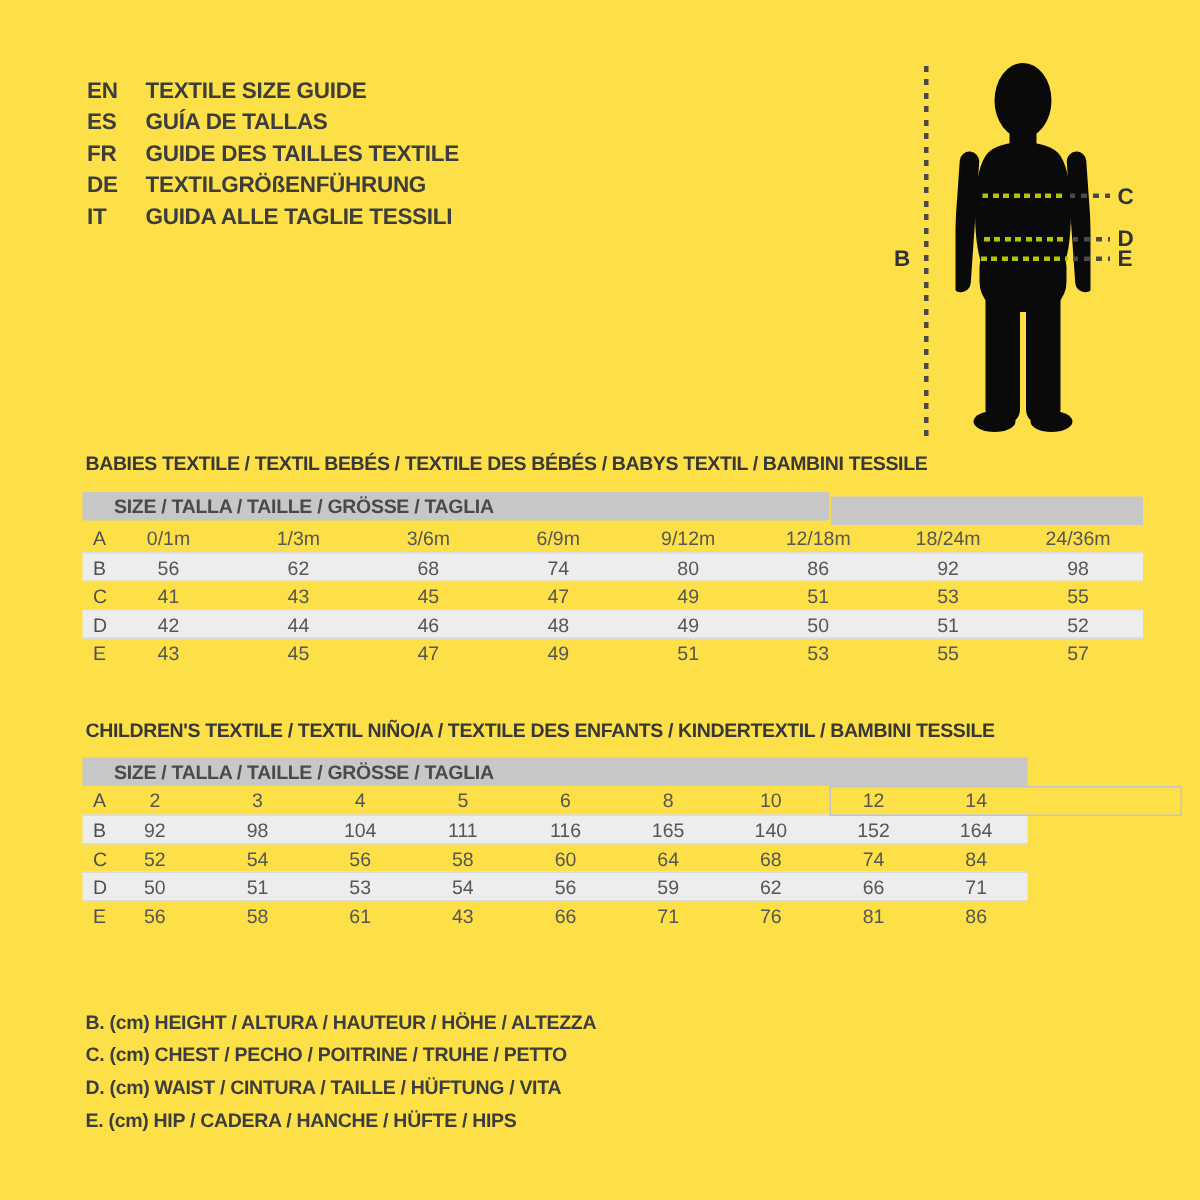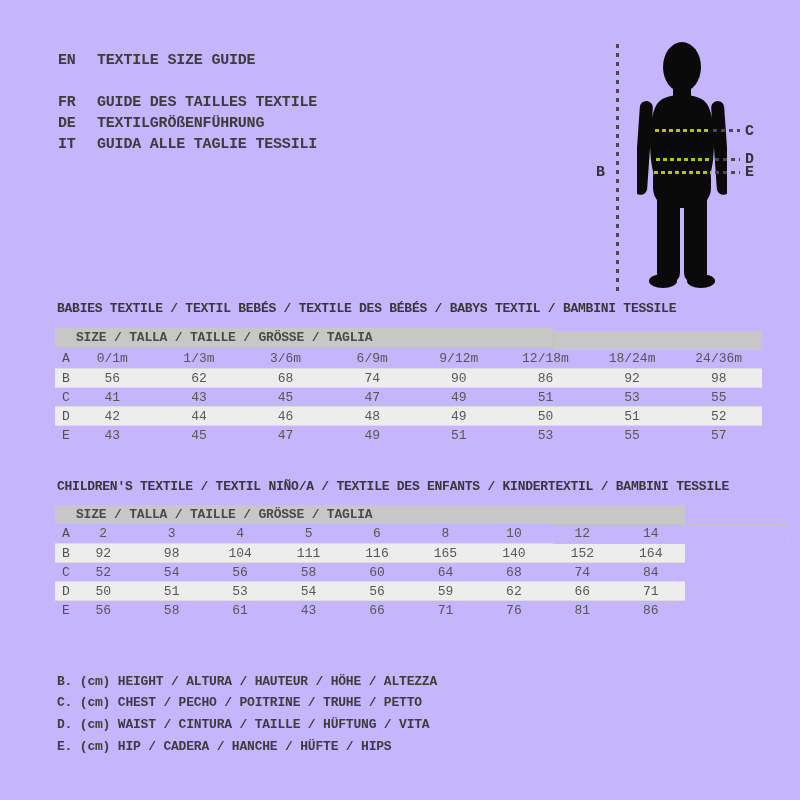--- a/index.html
+++ b/index.html
@@ -1,21 +1,21 @@
 <!DOCTYPE html>
 <html><head>
 <meta charset="utf-8">
 <style>
   * { box-sizing: border-box; }
   html, body { margin: 0; padding: 0; background: #ffffff; }
   .canvas {
     position: relative;
     width: 800px; height: 800px;
-    background: #c4b5fd;
-    font-family: Liberation Mono, monospace;
+    background: #fde047;
+    font-family: Liberation Sans, sans-serif;
     color: #3e3e3e;
     overflow: hidden;
   }
 
   
   .lang-row {
     position: absolute; left: 58px;
     display: flex;
     font-weight: bold; font-size: 15px; line-height: 16px;
     letter-spacing: -0.2px; color: #3d3d3d;
@@ -79,20 +79,24 @@
   }
 </style>
 </head>
 <body>
 
 <div class="canvas">
 
   <div class="lang-row" style="top:53px;">
     <span class="lang-code">EN</span>
     <span class="lang-label">TEXTILE SIZE GUIDE</span>
+  </div>
+  <div class="lang-row" style="top:74px;">
+    <span class="lang-code">ES</span>
+    <span class="lang-label">GUÍA DE TALLAS</span>
   </div>
   <div class="lang-row" style="top:95px;">
     <span class="lang-code">FR</span>
     <span class="lang-label">GUIDE DES TAILLES TEXTILE</span>
   </div>
   <div class="lang-row" style="top:116px;">
     <span class="lang-code">DE</span>
     <span class="lang-label">TEXTILGRÖßENFÜHRUNG</span>
   </div>
   <div class="lang-row" style="top:137px;">
@@ -148,21 +152,21 @@
         <div class="tcell">12/18m</div>
         <div class="tcell">18/24m</div>
         <div class="tcell">24/36m</div>
       </div>
       <div class="trow shaded">
         <div class="tcell tlabel">B</div>
         <div class="tcell">56</div>
         <div class="tcell">62</div>
         <div class="tcell">68</div>
         <div class="tcell">74</div>
-        <div class="tcell">90</div>
+        <div class="tcell">80</div>
         <div class="tcell">86</div>
         <div class="tcell">92</div>
         <div class="tcell">98</div>
       </div>
       <div class="trow">
         <div class="tcell tlabel">C</div>
         <div class="tcell">41</div>
         <div class="tcell">43</div>
         <div class="tcell">45</div>
         <div class="tcell">47</div>

